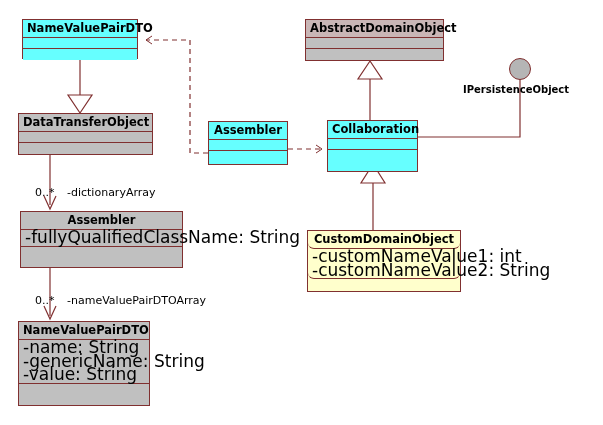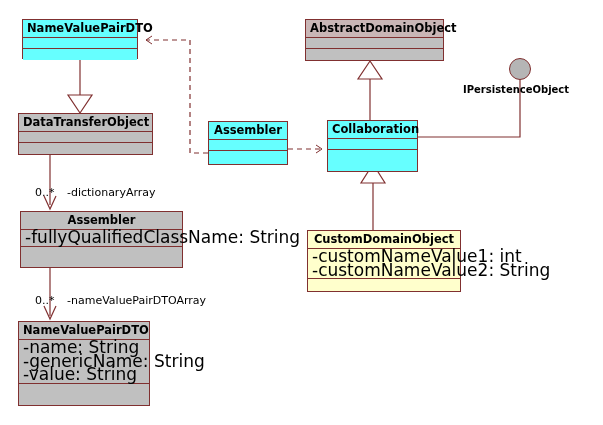--- a/index.html
+++ b/index.html
@@ -61,21 +61,21 @@
 
   
   .theme-cyan { background: #66ffff; }
   .theme-cyan .compartment { background: #66ffff; }
   .theme-gray { background: #c0c0c0; }
   .theme-gray .compartment { background: #c0c0c0; }
   .theme-gray .title { background: #c0c0c0; }
   .theme-rose .compartment { background: #c0c0c0; }
   .theme-rose .title { background: #c9b6b6; }
   .theme-yellow { background: #ffffcc; }
-  .theme-yellow .compartment { background: #ffffcc; }
+  .theme-yellow .compartment { background: #ffffcc; border-radius: 6px; }
 
   .edge-label {
     position: absolute;
     font-size: 11px;
     color: #000000;
     white-space: nowrap;
     line-height: 13px;
   }
   .iface-label {
     position: absolute;

